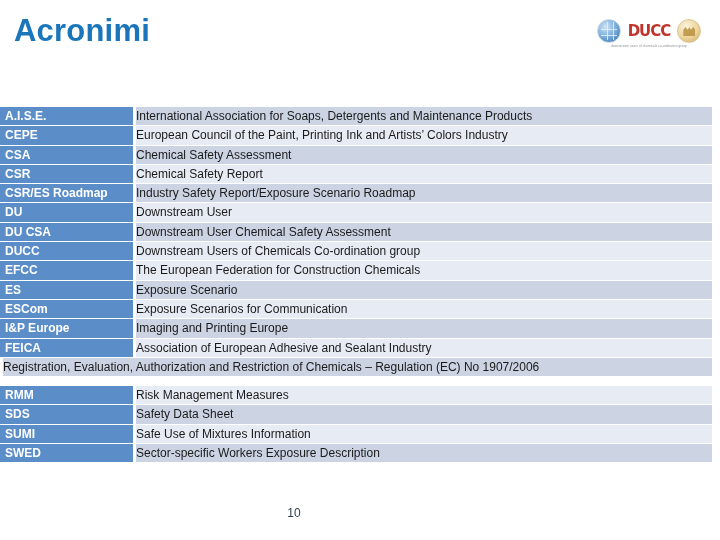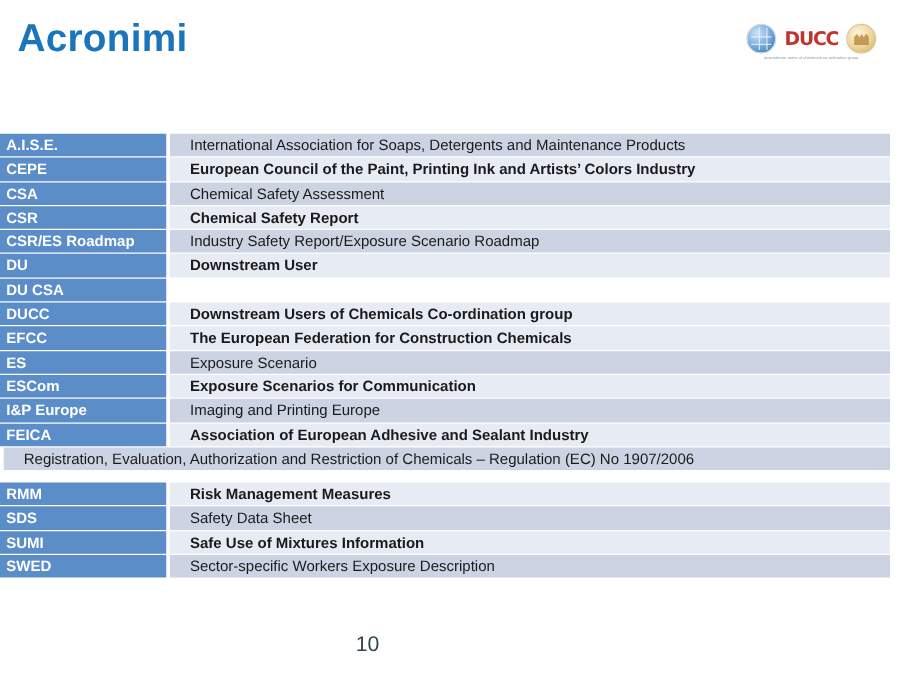--- a/index.html
+++ b/index.html
@@ -146,28 +146,28 @@
     box-sizing: border-box;
     white-space: nowrap;
     overflow: hidden;
   }
   .acr-def {
     flex: 1 1 auto;
     margin-left: 3px;
     color: #1a1a1a;
     font-size: 12px;
     line-height: 18.3px;
-    padding-left: 16px;
+    padding-left: 0;
     padding-right: 4px;
     box-sizing: border-box;
     white-space: nowrap;
     overflow: hidden;
   }
   .acr-row.alt-a .acr-def { background: #ccd4e4; }
-  .acr-row.alt-b .acr-def { background: #e7ebf4; font-weight: bold; }
+  .acr-row.alt-b .acr-def { background: #e7ebf4; }
 
   
   .acr-row.tall .acr-term { line-height: 18.3px; }
   .acr-row.tall .acr-def {
     white-space: normal;
     text-align: justify;
     line-height: 18.3px;
     padding-right: 6px;
   }
 
@@ -175,21 +175,21 @@
     height: 9px;
   }
 
   
   #page-number {
     position: absolute;
     left: 0;
     top: 506px;
     width: 588px;
     text-align: center;
-    font-size: 17px;
+    font-size: 12px;
     color: #31454f;
   }
 </style>
 </head>
 <body>
 
 <div id="slide-header">
   <div id="page-title">Acronimi</div>
 
   <div id="logo">
@@ -222,20 +222,21 @@
     <div class="acr-row alt-a">
       <div class="acr-term">CSR/ES Roadmap</div>
       <div class="acr-def">Industry Safety Report/Exposure Scenario Roadmap</div>
     </div>
     <div class="acr-row alt-b">
       <div class="acr-term">DU</div>
       <div class="acr-def">Downstream User</div>
     </div>
     <div class="acr-row alt-a">
       <div class="acr-term">DU CSA</div>
+      <div class="acr-def">Downstream User Chemical Safety Assessment</div>
     </div>
     <div class="acr-row alt-b">
       <div class="acr-term">DUCC</div>
       <div class="acr-def">Downstream Users of Chemicals Co-ordination group</div>
     </div>
     <div class="acr-row alt-b">
       <div class="acr-term">EFCC</div>
       <div class="acr-def">The European Federation for Construction Chemicals</div>
     </div>
     <div class="acr-row alt-a">

